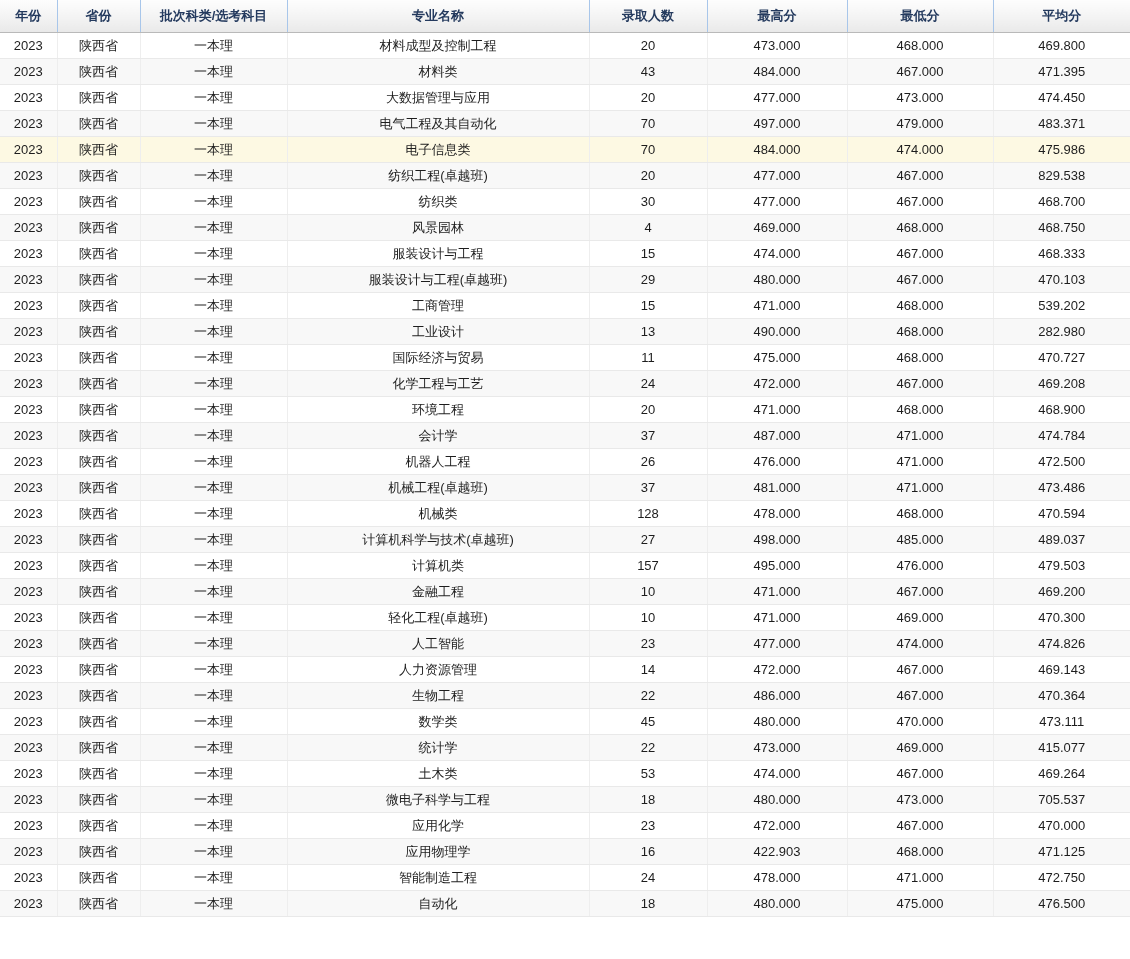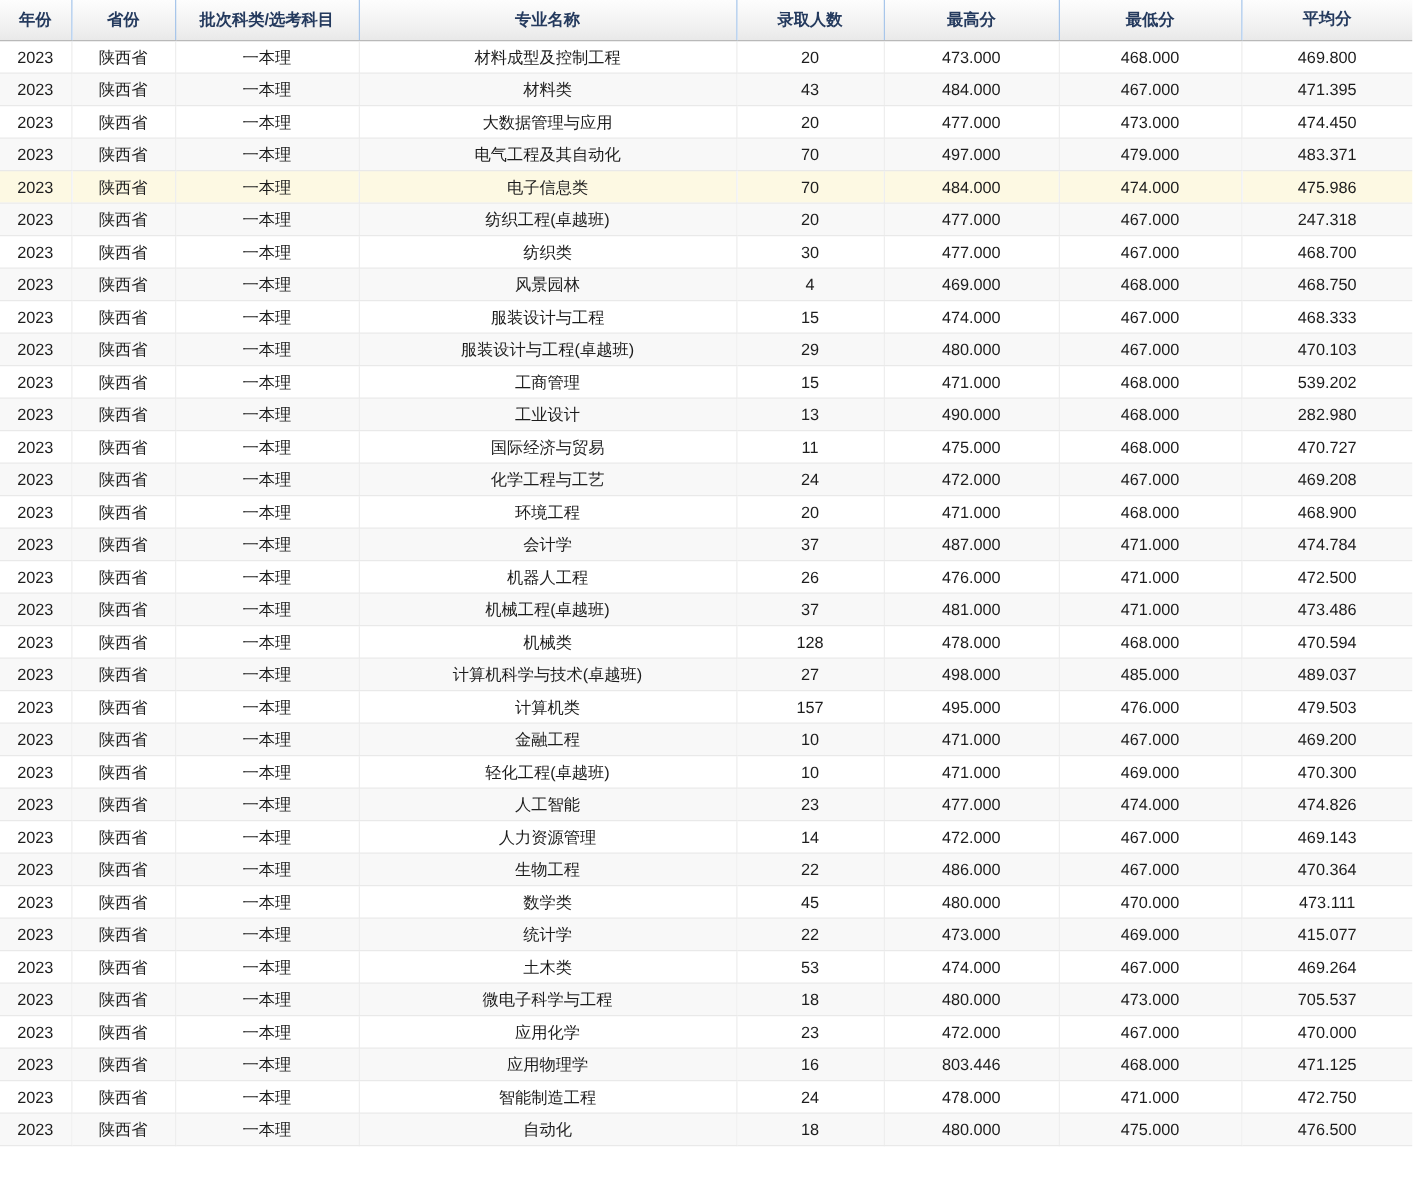--- a/index.html
+++ b/index.html
@@ -47,21 +47,20 @@
     padding: 0 2px;
     height: 32px;
     line-height: 21px;
     border-bottom: 1px solid #b9b9b9;
     border-right: 1px solid #a8c6ea;
     white-space: nowrap;
     overflow: hidden;
   }
   thead th:last-child {
     border-right: none;
-    font-family: Liberation Mono, monospace;
   }
 
   
   tbody tr {
     height: 25px;
   }
   tbody td {
     height: 25px;
     line-height: 25px;
     padding: 0 4px;
@@ -157,21 +156,21 @@
         <td>475.986</td>
       </tr>
       <tr class="row-even">
         <td>2023</td>
         <td>陕西省</td>
         <td>一本理</td>
         <td>纺织工程(卓越班)</td>
         <td>20</td>
         <td>477.000</td>
         <td>467.000</td>
-        <td>247.318</td>
+        <td>829.538</td>
       </tr>
       <tr class="row-odd">
         <td>2023</td>
         <td>陕西省</td>
         <td>一本理</td>
         <td>纺织类</td>
         <td>30</td>
         <td>477.000</td>
         <td>467.000</td>
         <td>468.700</td>
@@ -415,21 +414,21 @@
         <td>472.000</td>
         <td>467.000</td>
         <td>470.000</td>
       </tr>
       <tr class="row-even">
         <td>2023</td>
         <td>陕西省</td>
         <td>一本理</td>
         <td>应用物理学</td>
         <td>16</td>
-        <td>803.446</td>
+        <td>422.903</td>
         <td>468.000</td>
         <td>471.125</td>
       </tr>
       <tr class="row-odd">
         <td>2023</td>
         <td>陕西省</td>
         <td>一本理</td>
         <td>智能制造工程</td>
         <td>24</td>
         <td>478.000</td>

